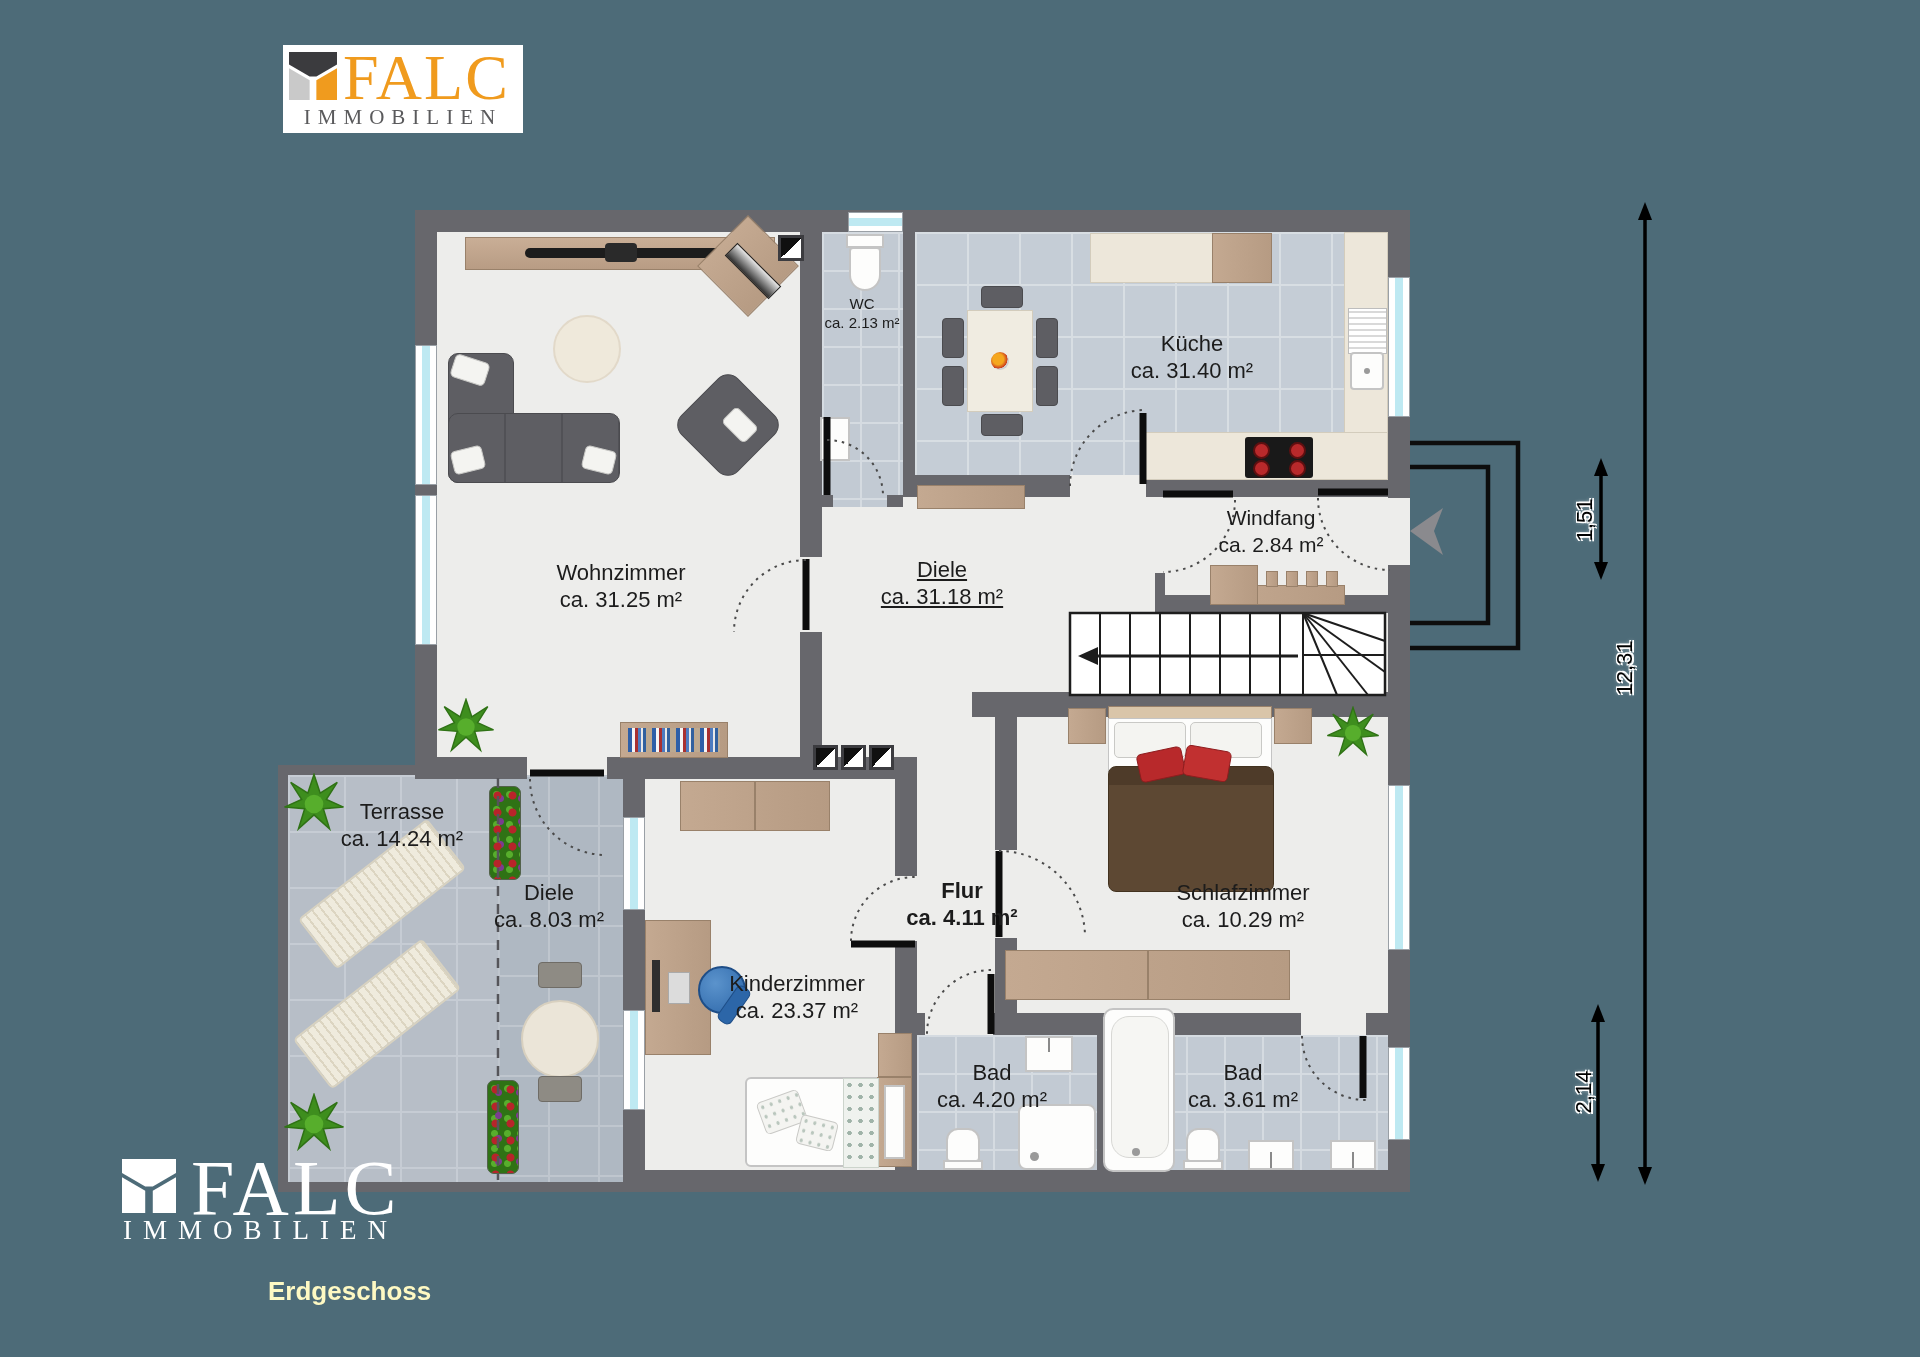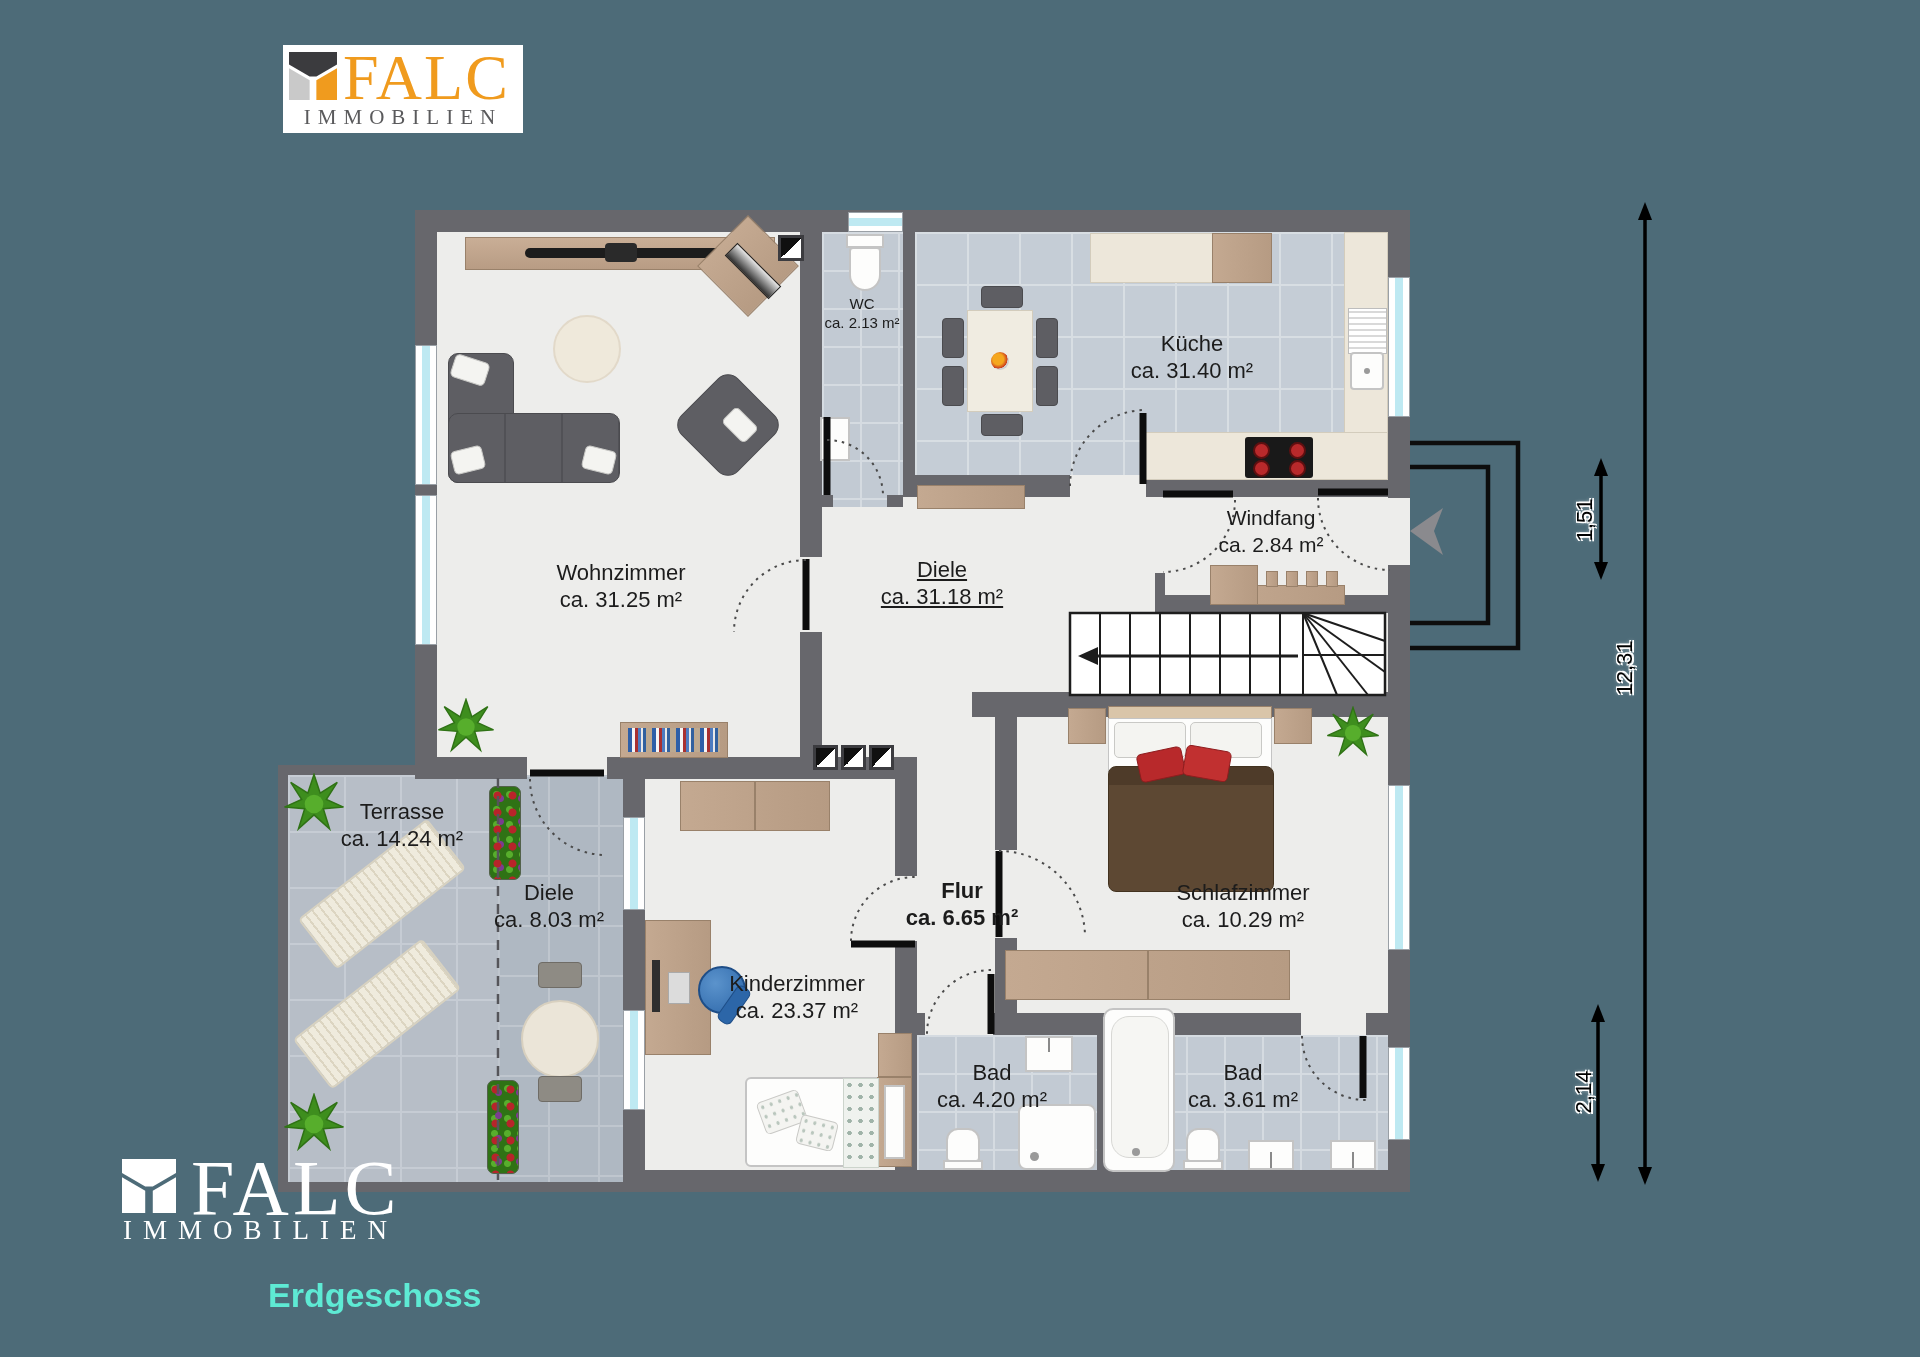--- a/index.html
+++ b/index.html
@@ -44,21 +44,21 @@
     text-shadow:-1.5px -1.5px 0 #fff,1.5px -1.5px 0 #fff,-1.5px 1.5px 0 #fff,1.5px 1.5px 0 #fff,0 0 4px #fff;}
   svg.overlay{position:absolute;left:0;top:0;z-index:7;pointer-events:none;}
   
   .logo-card{position:absolute;left:283px;top:45px;width:240px;height:88px;background:#fff;z-index:10;padding:0;}
   .logo-row{position:absolute;left:6px;top:6px;display:flex;align-items:flex-start;}
   .falc-orange{font-family:"Liberation Serif",serif;font-size:64px;line-height:54px;color:#F09B1E;letter-spacing:2px;margin-left:6px;}
   .immo-gray{position:absolute;left:6px;top:60px;width:228px;text-align:center;font-family:"Liberation Serif",serif;font-size:21px;color:#5A5A5C;letter-spacing:7px;}
   .logo-white{position:absolute;left:95px;top:1157px;z-index:10;width:330px;height:120px;}
   .falc-white{position:absolute;left:96px;top:-14px;font-family:"Liberation Serif",serif;font-size:78px;color:#fff;letter-spacing:4px;}
   .immo-white{position:absolute;left:28px;top:58px;width:270px;font-family:"Liberation Serif",serif;font-size:27px;color:#fff;letter-spacing:11px;}
-  .floor-title{position:absolute;left:268px;top:1276px;z-index:10;font-size:34px;font-weight:bold;color:#5eead4;}
+  .floor-title{position:absolute;left:268px;top:1276px;z-index:10;font-size:26px;font-weight:bold;color:#fef9c3;}
 </style>
 </head>
 <body>
 
 <div id="stage">
 
   <div class="floor" style="left:437px;top:232px;width:951px;height:938px;"></div>
   <div class="tiles-bath" style="left:822px;top:232px;width:81px;height:275px;"></div>
   <div class="tiles-blue" style="left:915px;top:232px;width:473px;height:243px;"></div>
   <div class="tiles-bath" style="left:917px;top:1035px;width:180px;height:135px;"></div>
@@ -327,21 +327,21 @@
   <div class="rlabel" style="left:549px;top:906px;">
     <div>Diele</div>
       <div>ca. 8.03 m²</div>
   </div>
   <div class="rlabel" style="left:797px;top:997px;">
     <div>Kinderzimmer</div>
       <div>ca. 23.37 m²</div>
   </div>
   <div class="rlabel" style="left:962px;top:904px;font-weight:bold;">
     <div>Flur</div>
-      <div>ca. 6.65 m²</div>
+      <div>ca. 4.11 m²</div>
   </div>
   <div class="rlabel" style="left:1243px;top:906px;">
     <div>Schlafzimmer</div>
       <div>ca. 10.29 m²</div>
   </div>
   <div class="rlabel" style="left:992px;top:1086px;">
     <div>Bad</div>
       <div>ca. 4.20 m²</div>
   </div>
   <div class="rlabel" style="left:1243px;top:1086px;">

